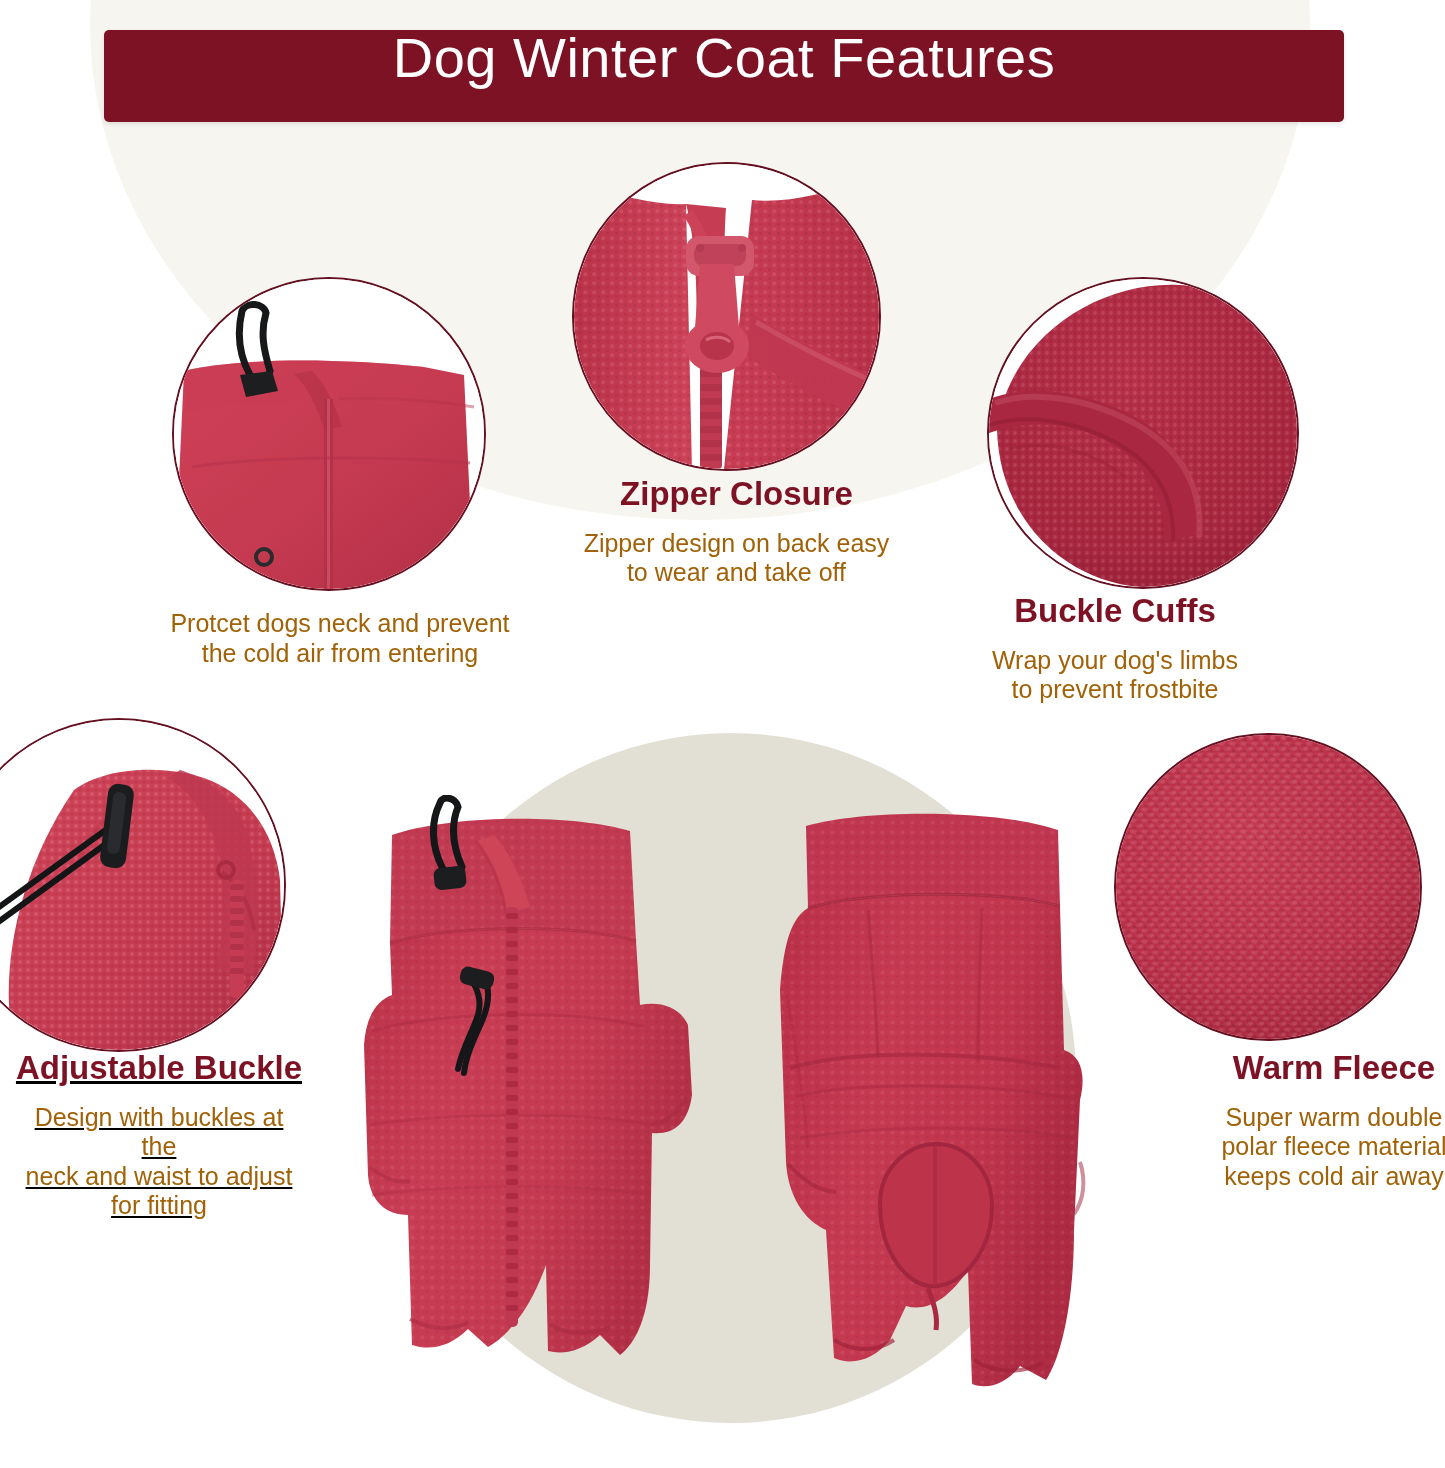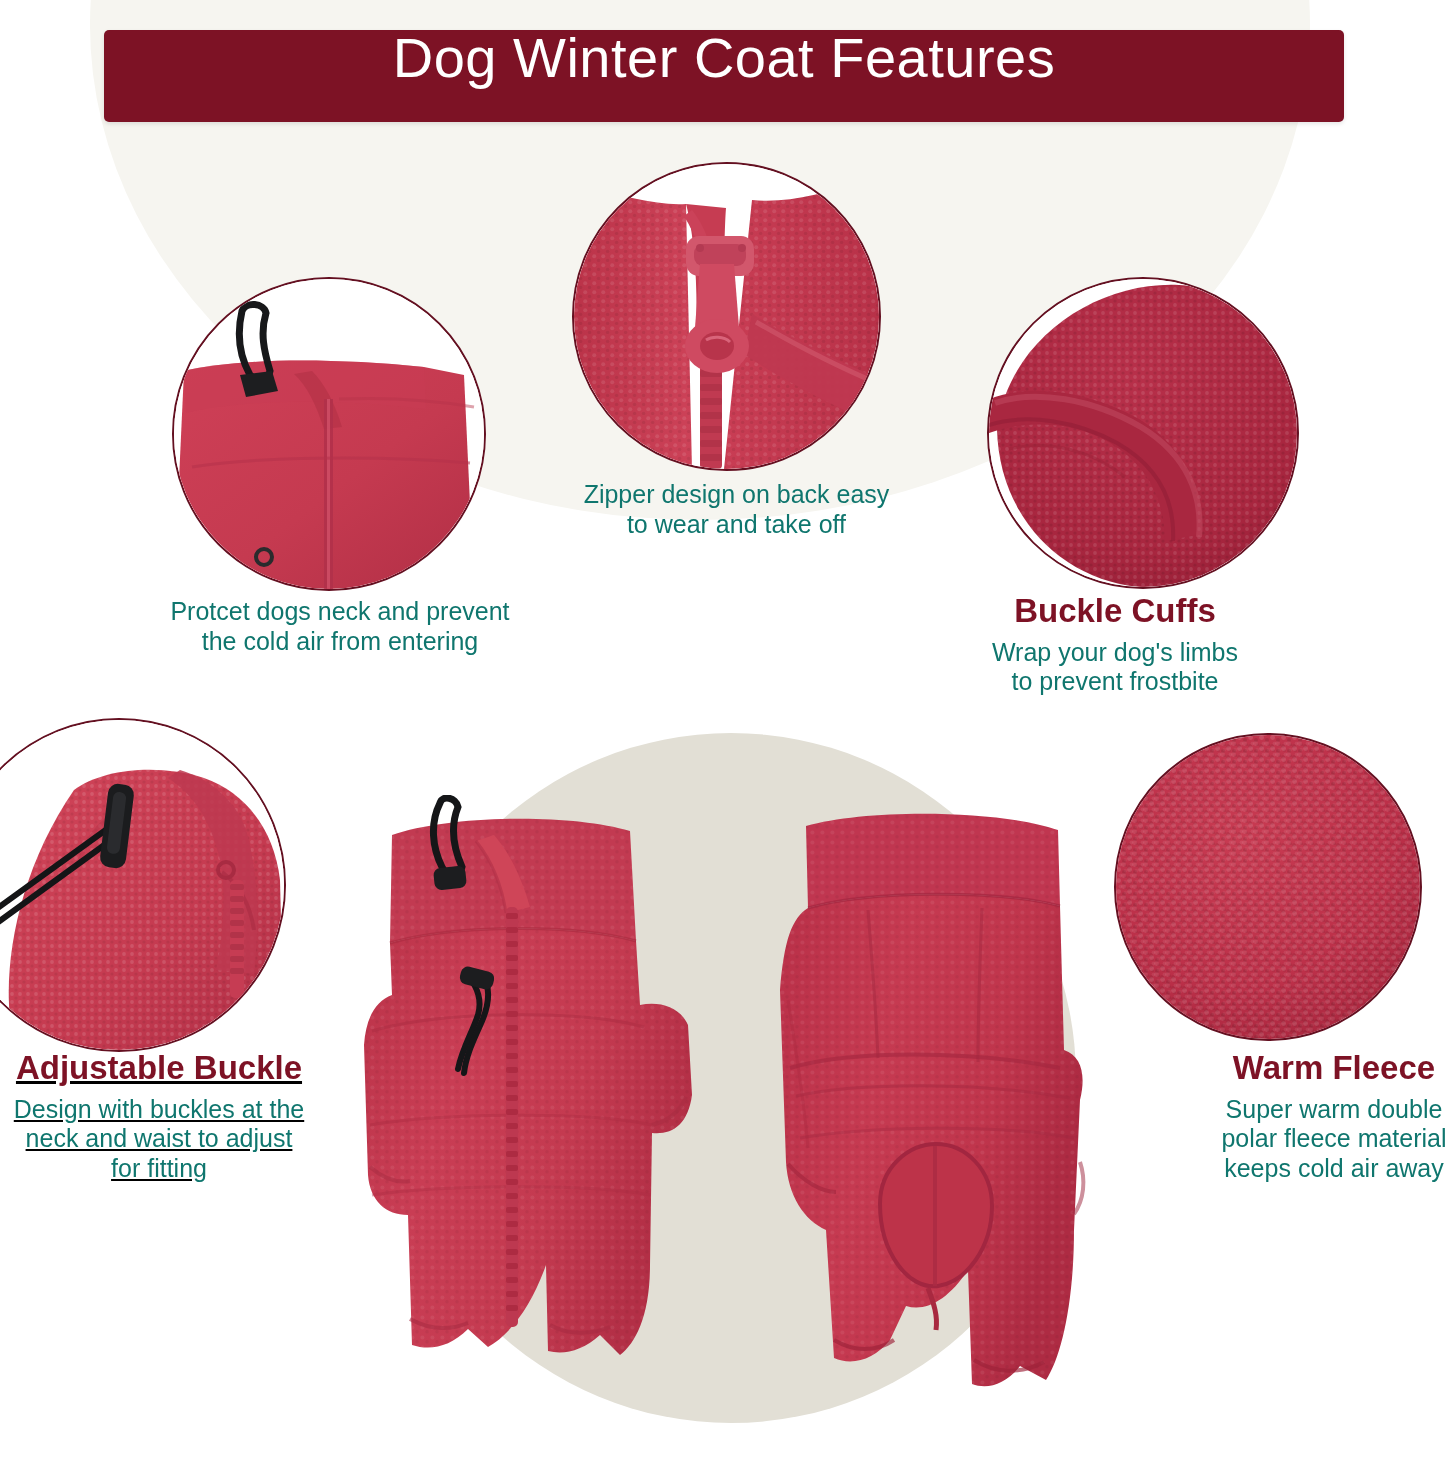--- a/index.html
+++ b/index.html
@@ -39,21 +39,21 @@
   }
   .photo{position:absolute;inset:0;}
 
   
   .feat-text{position:absolute;text-align:center;}
   .feat-title{
     color:#7d1225;font-weight:bold;font-size:33px;line-height:1.12;
     margin:0 0 8px 0;white-space:nowrap;
   }
   .feat-desc{
-    color:#0f766e;font-size:25px;line-height:1.18;margin:4px;font-weight:400;
+    color:#a16207;font-size:25px;line-height:1.18;margin:16px;font-weight:400;
   }
 
   
   .hero{position:absolute;}
 
   
   svg{display:block;}
 </style>
 </head>
 <body>
@@ -139,20 +139,21 @@
       <circle cx="126" cy="84" r="4" fill="#b33a52"></circle>
       <circle cx="168" cy="84" r="4" fill="#b33a52"></circle>
       <path d="M126 100 L160 100 L166 176 L120 176 Z" fill="#cf4a61"></path>
       <ellipse cx="143" cy="182" rx="32" ry="27" fill="#cf4a61"></ellipse>
       <ellipse cx="143" cy="182" rx="17" ry="14" fill="#b8344b"></ellipse>
       <path d="M132 176 C138 172 150 172 156 178" stroke="#d9647a" stroke-width="3" fill="none"></path>
     </g>
   </svg>
 </div>
 <div class="feat-text" style="left:540px;top:476px;width:393px;">
+  <p class="feat-title">Zipper Closure</p>
   <p class="feat-desc" style="white-space:pre-line">Zipper design on back easy
 to wear and take off</p>
 </div>
 
 <div class="feat-circle" style="left:987px;top:277px;width:308px;height:308px;">
   <svg class="photo" viewBox="0 0 308 308" preserveAspectRatio="xMidYMid slice">
     <defs>
       <radialGradient id="cuffG" cx="45%" cy="30%" r="85%">
         <stop offset="0%" stop-color="#b8304a"></stop>
         <stop offset="70%" stop-color="#a8263f"></stop>

